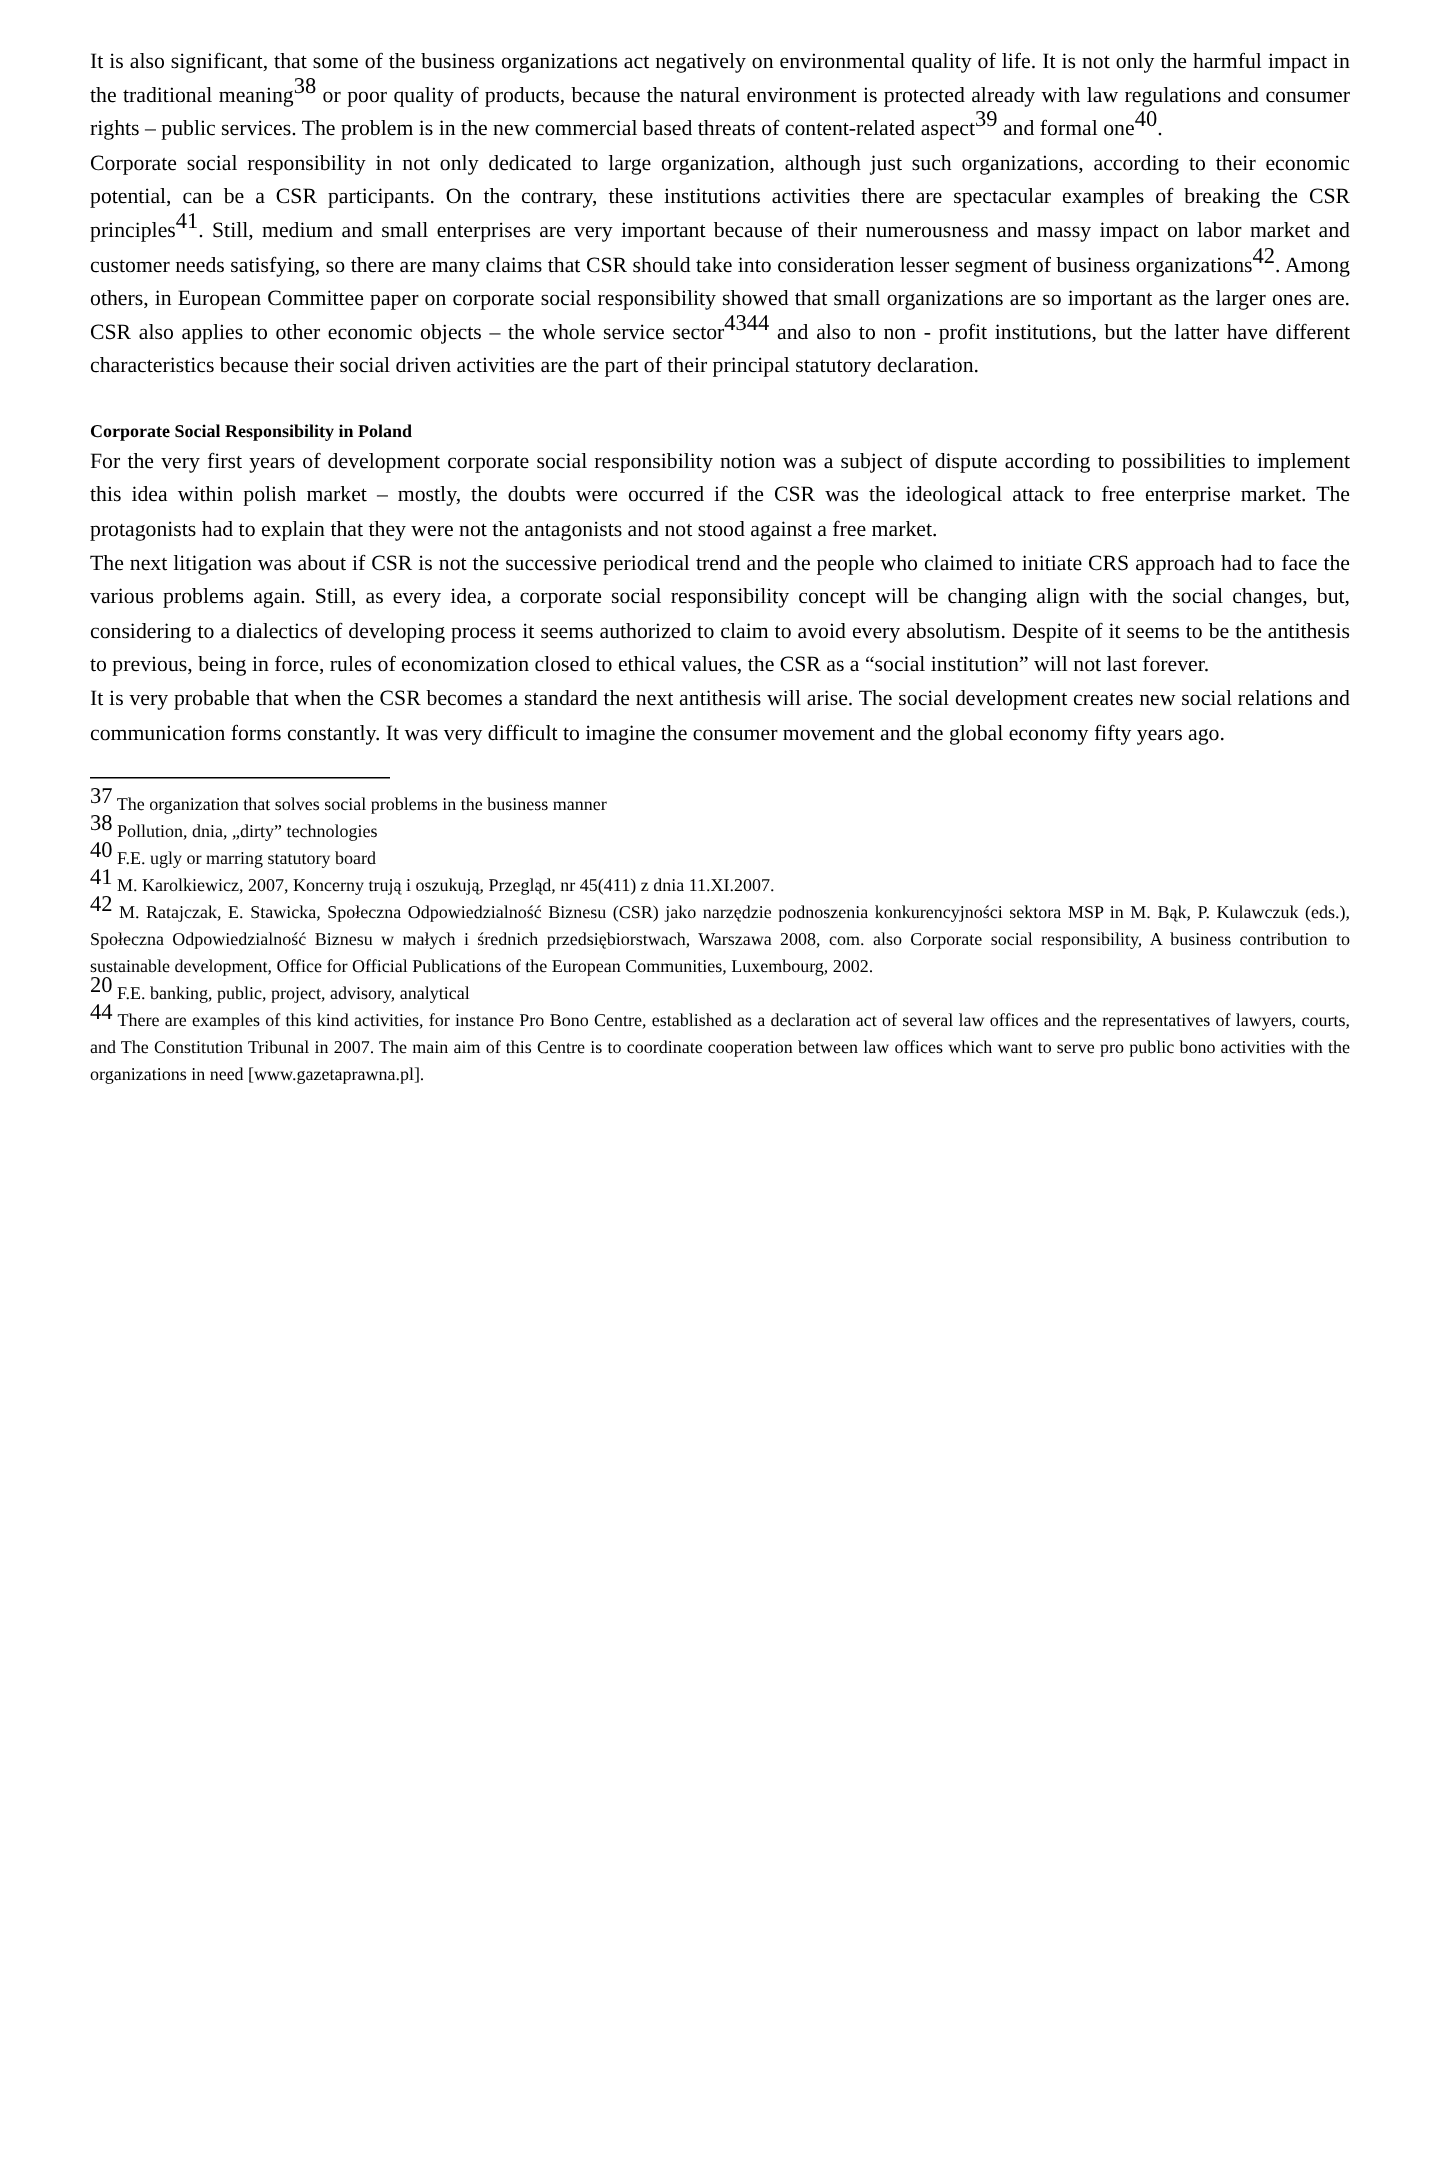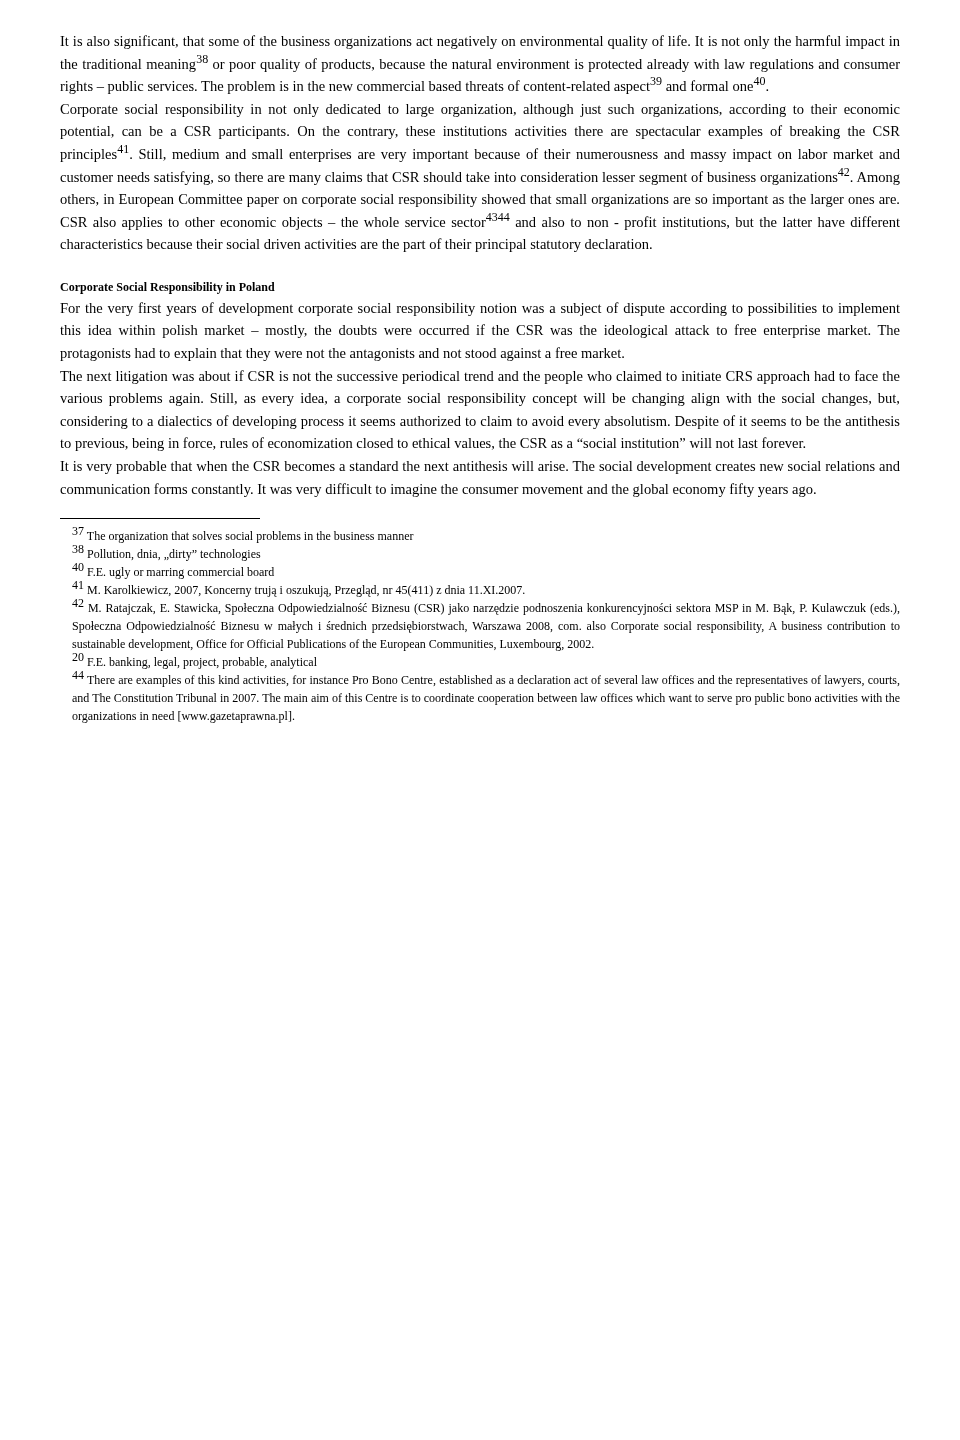--- a/index.html
+++ b/index.html
@@ -29,21 +29,21 @@
       margin-bottom: 0;
       line-height: 1.56;
     }
     .section-heading {
       font-weight: bold;
       font-size: 12px;
       margin-top: 22px;
       margin-bottom: 4px;
     }
     sup {
-      font-size: 12px;
+      font-size: 15px;
       vertical-align: super;
       line-height: 0;
     }
     .footnote-divider {
       border: none;
       border-top: 1px solid #000;
       width: 200px;
       margin-top: 18px;
       margin-bottom: 8px;
     }
@@ -51,21 +51,20 @@
       font-size: 12px;
       line-height: 1.5;
       color: #000;
     }
     .footnotes p {
       text-align: justify;
       margin-bottom: 0;
     }
     .footnotes .fn-line {
       margin-bottom: 0;
-      margin-left: 12px;
     }
   </style>
 </head>
 <body>
 
 <div class="page">
 
   <div class="main-text">
 
     <p>
@@ -82,20 +81,20 @@
     <p>The next litigation was about if CSR is not the successive periodical trend and the people who claimed to initiate CRS approach had to face the various problems again. Still, as every idea, a corporate social responsibility concept will be changing align with the social changes, but, considering to a dialectics of developing process it seems authorized to claim to avoid every absolutism. Despite of it seems to be the antithesis to previous, being in force, rules of economization closed to ethical values, the CSR as a “social institution” will not last forever.</p>
     <p>It is very probable that when the CSR becomes a standard the next antithesis will arise. The social development creates new social relations and communication forms constantly. It was very difficult to imagine the consumer movement and the global economy fifty years ago.</p>
 
   </div>
 
   <hr class="footnote-divider">
 
   <div class="footnotes">
     <p class="fn-line"><sup>37</sup> <span>The organization that solves social problems in the business manner</span></p>
     <p class="fn-line"><sup>38</sup> <span>Pollution, dnia, „dirty” technologies</span></p>
-    <p class="fn-line"><sup>40</sup> <span>F.E. ugly or marring commercial board</span></p>
+    <p class="fn-line"><sup>40</sup> <span>F.E. ugly or marring statutory board</span></p>
     <p class="fn-line"><sup>41</sup> <span>M. Karolkiewicz, 2007, Koncerny trują i oszukują, Przegląd, nr 45(411) z dnia 11.XI.2007.</span></p>
     <p class="fn-line"><sup>42</sup> <span>M. Ratajczak, E. Stawicka, Społeczna Odpowiedzialność Biznesu (CSR) jako narzędzie podnoszenia konkurencyjności sektora MSP in M. Bąk, P. Kulawczuk (eds.), Społeczna Odpowiedzialność Biznesu w małych i średnich przedsiębiorstwach, Warszawa 2008, com. also Corporate social responsibility, A business contribution to sustainable development, Office for Official Publications of the European Communities, Luxembourg, 2002.</span></p>
-    <p class="fn-line"><sup>20</sup> <span>F.E. banking, legal, project, probable, analytical</span></p>
+    <p class="fn-line"><sup>20</sup> <span>F.E. banking, public, project, advisory, analytical</span></p>
     <p class="fn-line"><sup>44</sup> <span>There are examples of this kind activities, for instance Pro Bono Centre, established as a declaration act of several law offices and the representatives of lawyers, courts, and The Constitution Tribunal in 2007. The main aim of this Centre is to coordinate cooperation between law offices which want to serve pro public bono activities with the organizations in need [www.gazetaprawna.pl].</span></p>
   </div>
 
 </div>
 
 </body></html>

